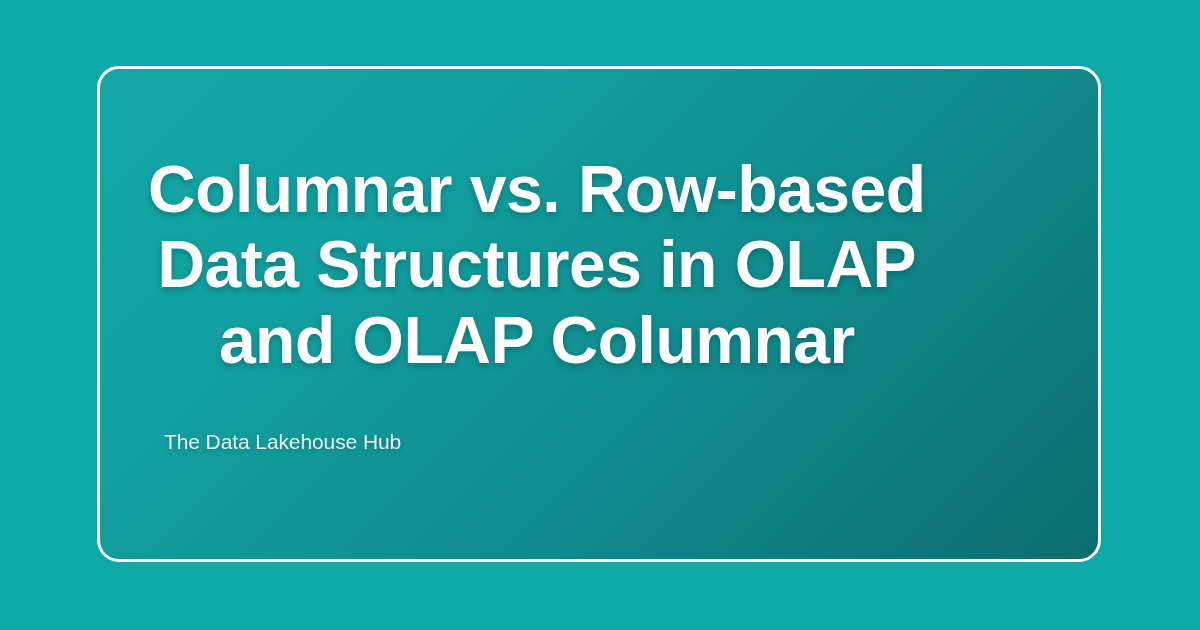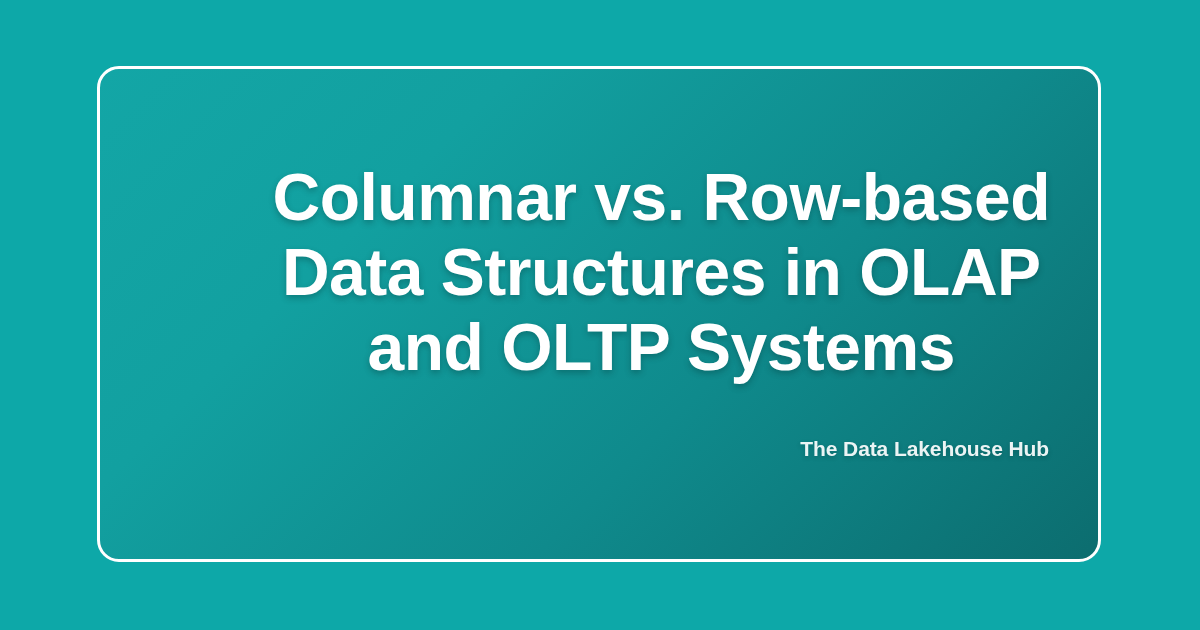--- a/index.html
+++ b/index.html
@@ -39,63 +39,63 @@
     flex-direction: column;
     align-items: center;
     justify-content: center;
     overflow: hidden;
   }
 
   .card-inner {
     width: 100%;
     display: flex;
     flex-direction: column;
-    align-items: flex-end;
+    align-items: flex-start;
     justify-content: center;
     padding: 0 48px;
     box-sizing: border-box;
     margin-top: -6px;
   }
 
   .title {
     margin: 0;
     color: #ffffff;
     font-size: 66px;
     line-height: 1.14;
     font-weight: bold;
     text-align: center;
     letter-spacing: -0.5px;
     text-shadow: 0 3px 6px rgba(0, 40, 40, 0.30);
     max-width: 880px;
   }
 
   .subtitle {
-    margin: 1px;
+    margin: 16px;
     margin-top: 52px;
     color: rgba(255, 255, 255, 0.92);
     font-size: 21px;
-    font-weight: bold;
+    font-weight: normal;
     text-align: center;
     letter-spacing: -0.1px;
     text-shadow: 0 2px 4px rgba(0, 40, 40, 0.25);
   }
 </style>
 </head>
 <body>
 
 <div class="og-canvas">
 
   <div class="card">
 
     <div class="card-inner">
 
       <h1 class="title">
         <span>Columnar vs. Row-based</span><br>
         <span>Data Structures in OLAP</span><br>
-        <span>and OLTP Systems</span>
+        <span>and OLAP Columnar</span>
       </h1>
 
       <p class="subtitle">The Data Lakehouse Hub</p>
 
     </div>
 
   </div>
 
 </div>
 

